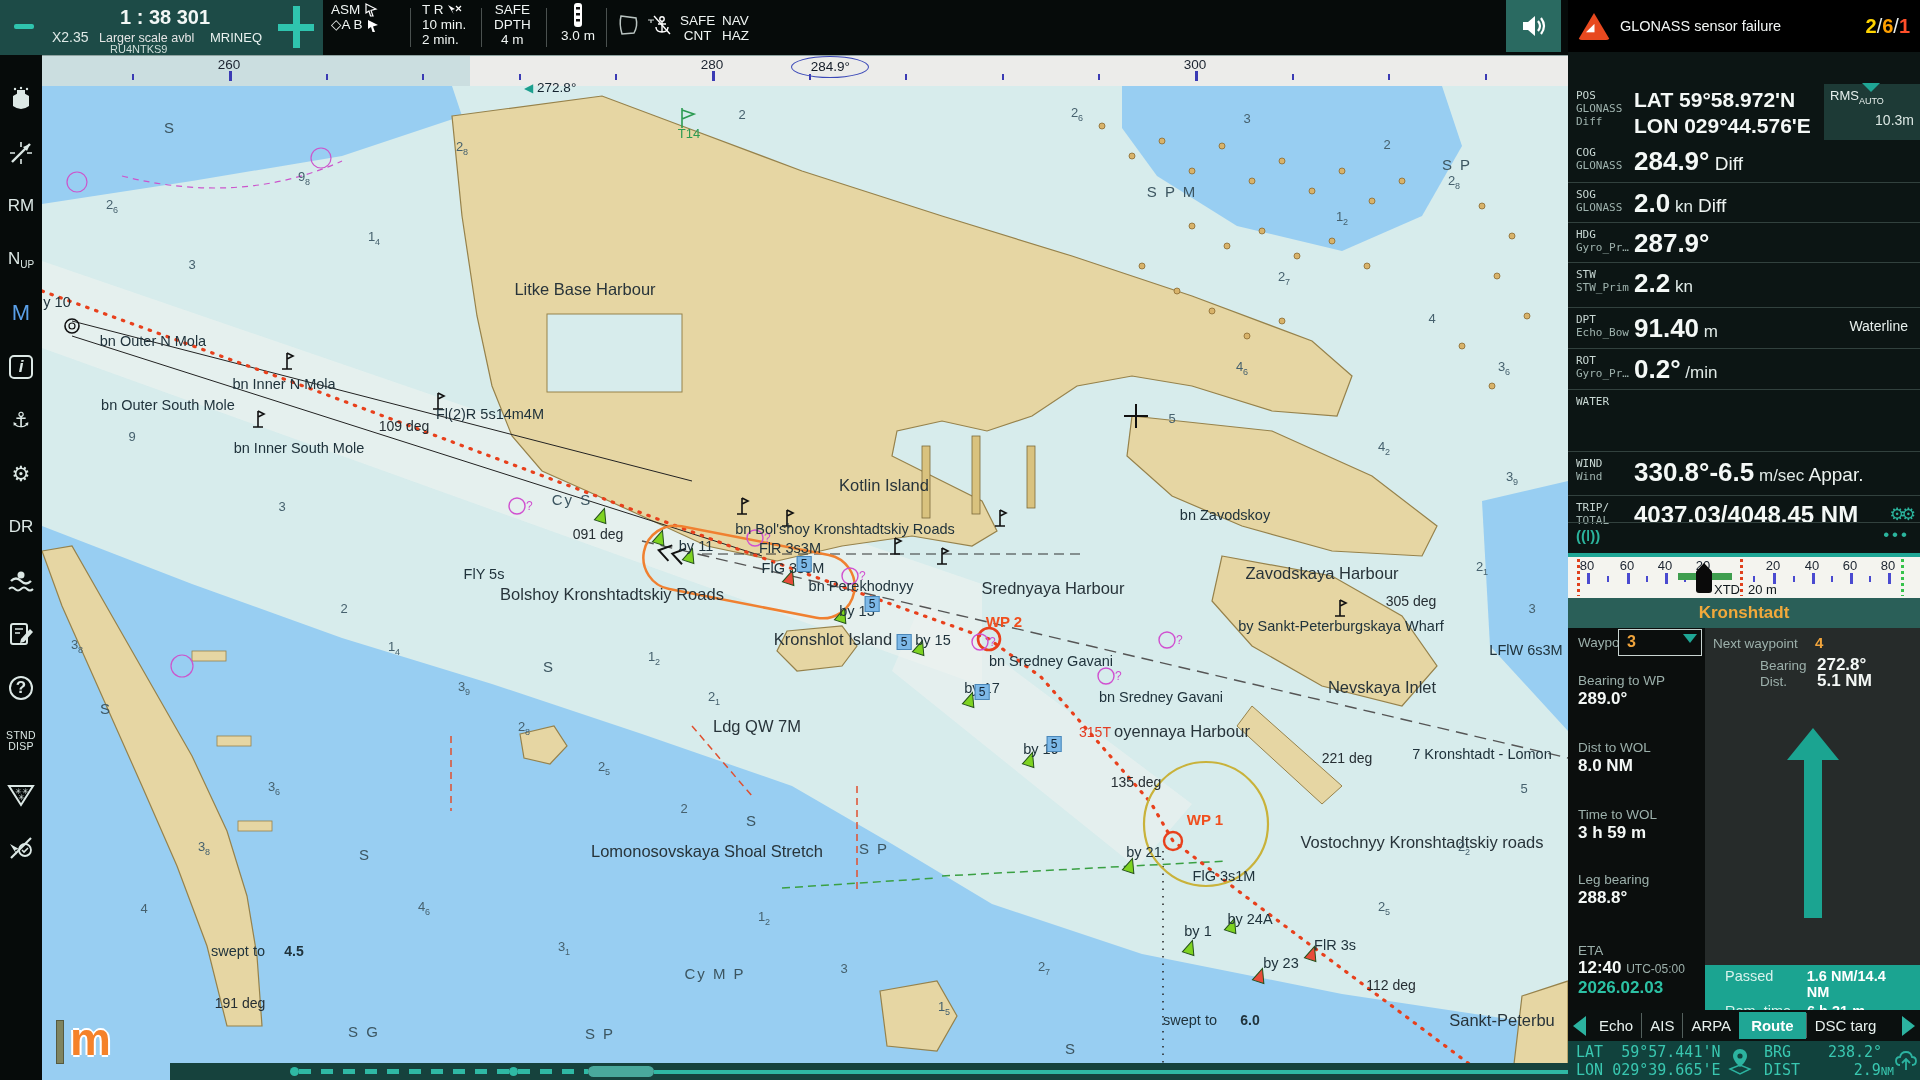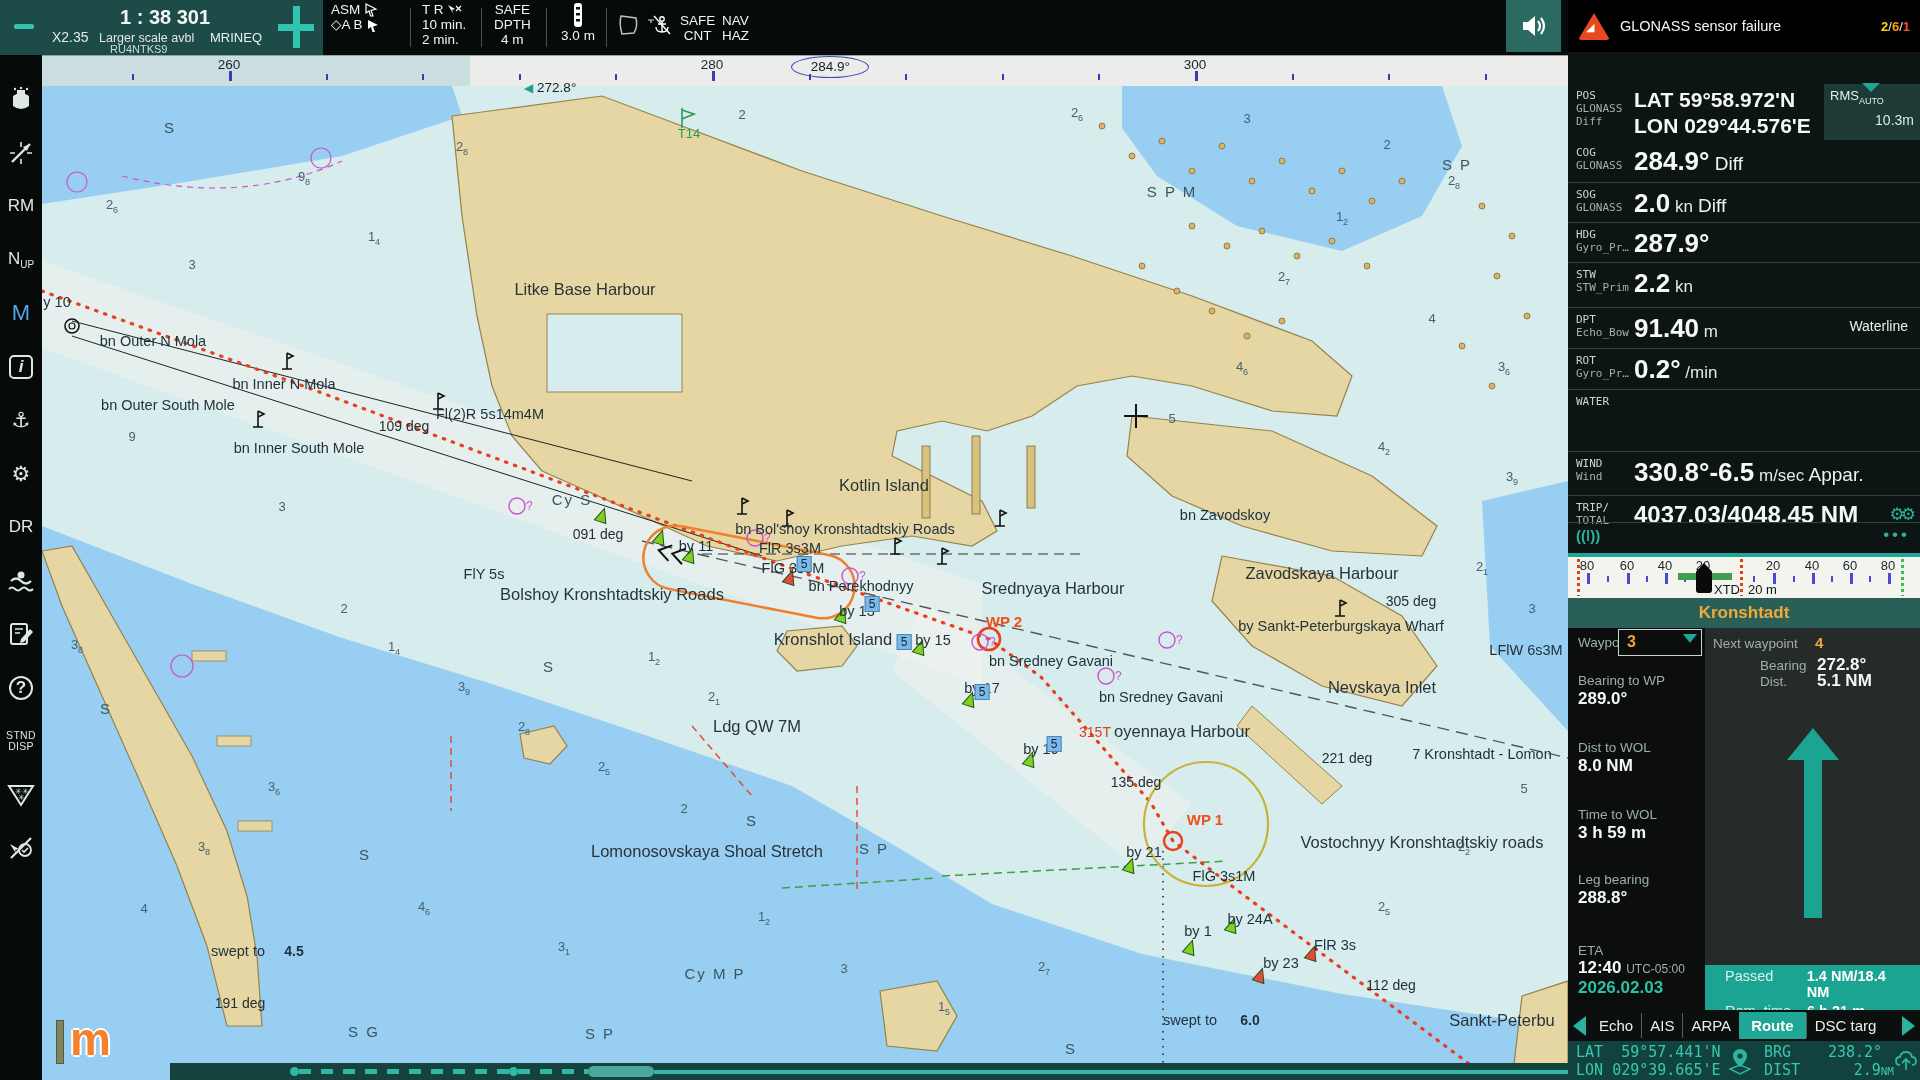--- a/index.html
+++ b/index.html
@@ -76,21 +76,21 @@
   #slider .dash { height:5px; background:repeating-linear-gradient(to right,#2fb9a4 0 12px,transparent 12px 22px); }
   #slider .pill { width:66px; height:11px; border-radius:6px; background:#4aa99c; }
   #slider .line { height:4px; background:#2fb9a4; flex:1; }
 
   
   #rpanel { position:absolute; left:1568px; top:0; width:352px; height:1080px; background:#0c1514; z-index:6; }
   #alarmbar { position:absolute; left:0; top:0; width:352px; height:52px; background:#000; display:flex; align-items:center; }
   #alarmbar .tri { width:0; height:0; margin-left:10px; border-left:16px solid transparent; border-right:16px solid transparent; border-bottom:27px solid #e8491f; position:relative; border-radius:4px; }
   #alarmbar .tri span { position:absolute; left:-8px; top:8px; font-size:11px; color:#fff; }
   #alarmbar .atext { margin-left:10px; font-size:14.5px; color:#f2f6f5; flex:1; }
-  #alarmbar .counts { margin-right:10px; font-size:13px; font-weight:bold; }
+  #alarmbar .counts { margin-right:10px; font-size:20px; font-weight:bold; }
   #alarmbar .c1 { color:#ffd400; } #alarmbar .c2 { color:#ffa000; } #alarmbar .c3 { color:#ff4f2a; }
   #alarmbar .sl { color:#e8eeec; font-weight:normal; }
   #clockbar { position:absolute; left:0; top:52px; width:352px; height:32px; background:#43605a; color:#d6e6e1; display:flex; align-items:center; }
   #clockbar .time { font-size:20px; margin-left:8px; letter-spacing:1px; }
   #clockbar .tz { font-size:12px; margin-left:6px; color:#b9cfc9; }
   #clockbar .date { font-size:19px; margin-left:auto; margin-right:8px; color:#cfdfda; }
 
   #posrow { position:absolute; left:0; top:84px; width:352px; height:57px; }
   .nlab { width:66px; flex:none; padding:5px 0 0 8px; font-family:"DejaVu Sans Mono", monospace; font-size:11px; line-height:13px; color:#c9d8d4; }
   .nlab .l2 { color:#9fb3ae; }
@@ -806,21 +806,21 @@
         <div class="dlab">Dist.</div>
         <div class="dval">5.1 NM</div>
         <div id="bigarrow">
           <div class="head"></div>
             <div class="shaft"></div>
         </div>
       </div>
       <div id="passbox">
         <div class="row">
             <span class="pl">Passed</span>
-          <span class="pv">1.4 NM/18.4 NM</span>
+          <span class="pv">1.6 NM/14.4 NM</span>
           </div>
         <div class="row">
             <span class="pl">Rem. time</span>
           <span class="pv">6 h 31 m</span>
           </div>
       </div>
     </div>
 
     <div id="tabbar">
         <div class="tarrow left"></div>

